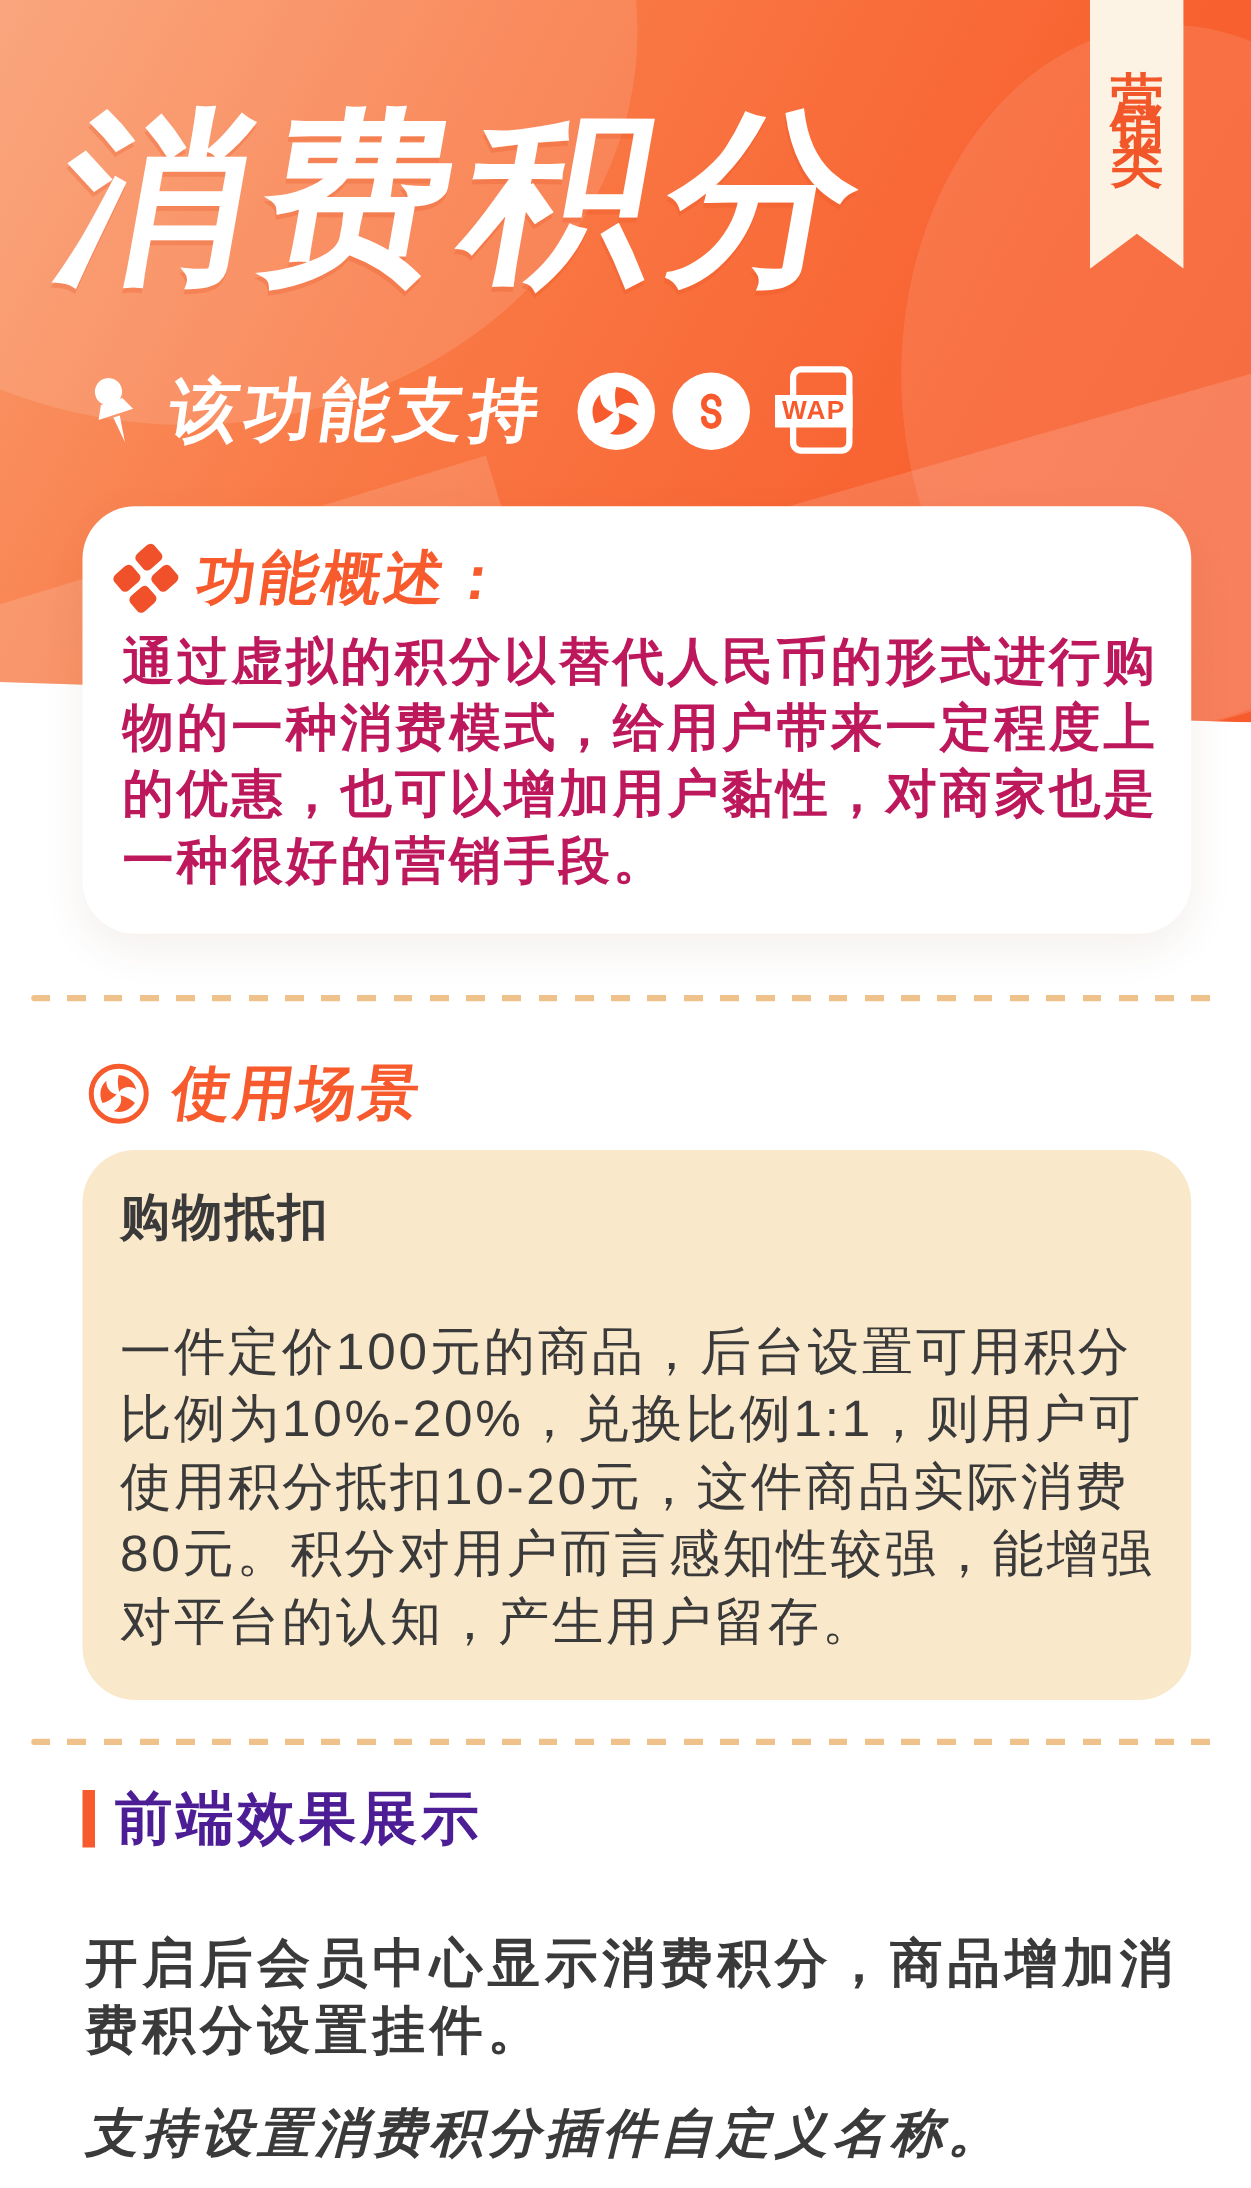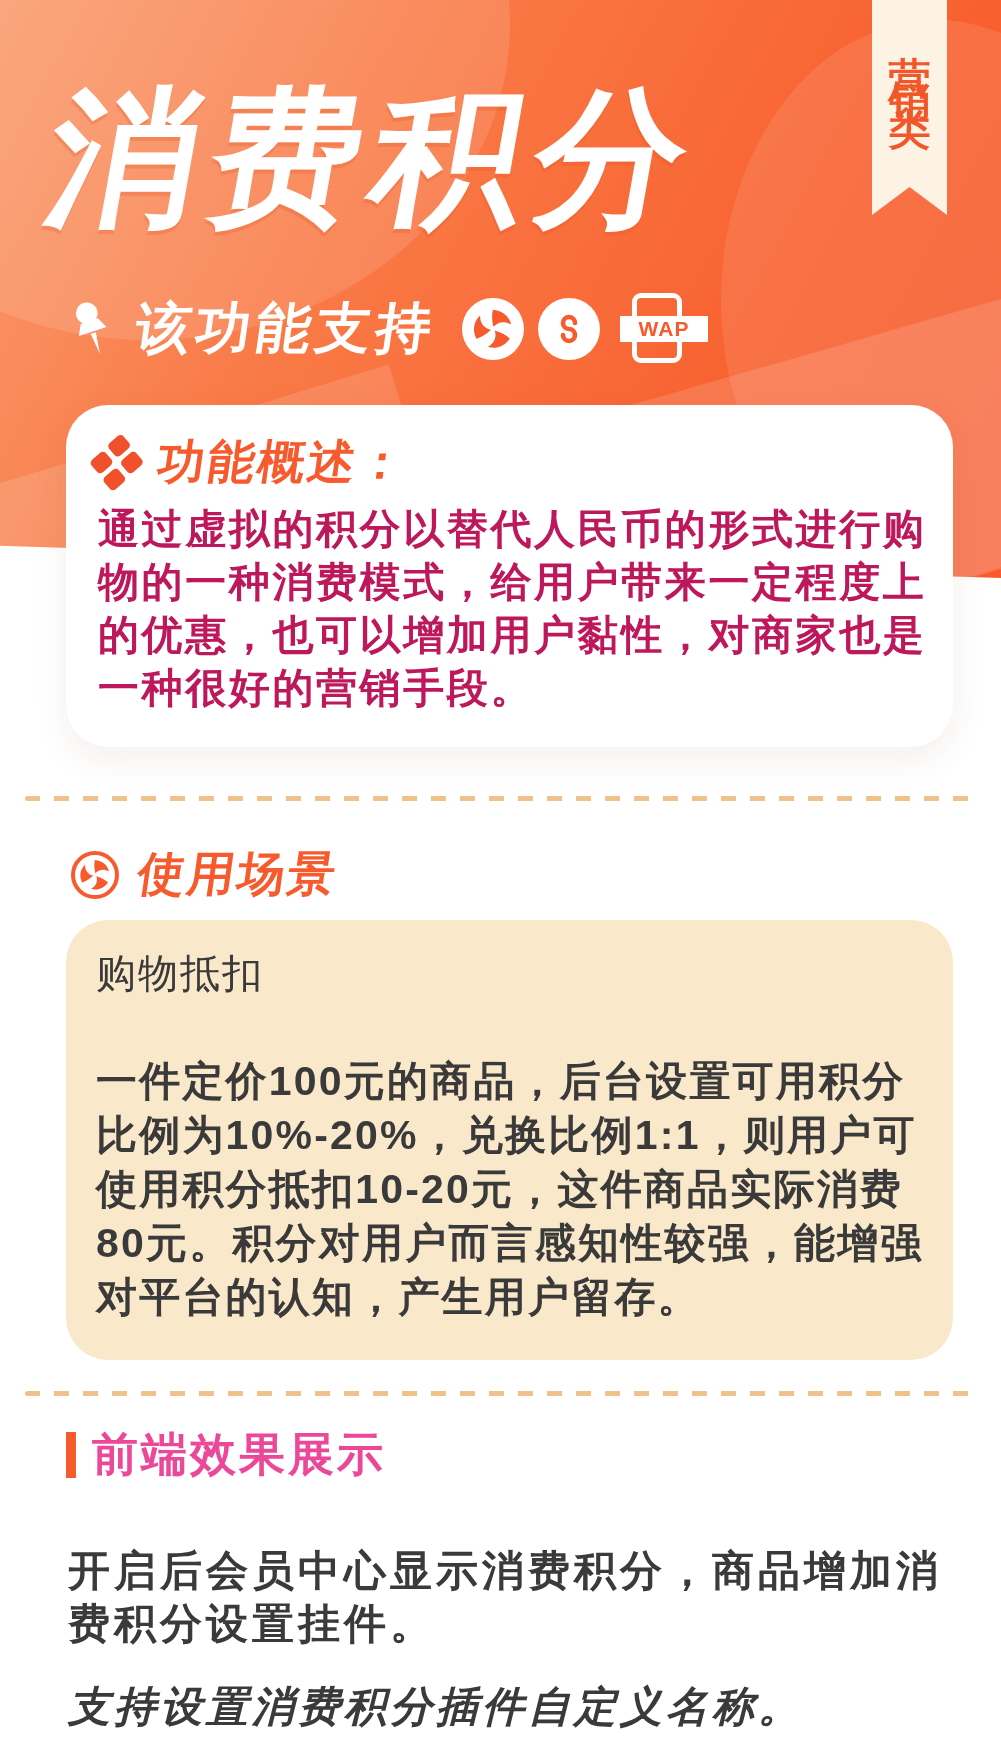--- a/index.html
+++ b/index.html
@@ -54,60 +54,60 @@
     display:flex;align-items:center;justify-content:center;
     margin-right:14px;
   }
   .badge svg{display:block;}
   .wap-icon{position:relative;width:74px;height:72px;margin-left:6px;}
   .wap-phone{
     position:absolute;left:12px;top:0;width:40px;height:60px;
     border:5px solid #ffffff;border-radius:9px;
   }
   .wap-band{
-    position:absolute;left:0;top:23px;width:88px;height:26px;background:#ffffff;
+    position:absolute;left:0;top:23px;width:62px;height:26px;background:#ffffff;
     display:flex;align-items:center;justify-content:center;
   }
   .wap-band span{font-size:21px;font-weight:800;color:#f75b2d;letter-spacing:1px;}
   
   .card{position:absolute;left:66px;width:887px;border-radius:42px;}
   .card-white{top:405px;height:342px;background:#ffffff;box-shadow:0 12px 34px rgba(120,60,20,.08);}
   .card-cream{top:920px;height:440px;background:#fae8cb;}
   .overview-head{position:absolute;left:24px;top:26px;display:flex;align-items:center;}
   .diamond-wrap{width:54px;height:60px;margin-right:14px;}
   .sec-title{
     font-size:47px;font-weight:900;color:#f75b2d;
     transform:skewX(-8deg);letter-spacing:3px;white-space:nowrap;
   }
   .card-body{
     position:absolute;left:32px;top:98px;width:830px;
     font-size:41px;line-height:53px;color:#be185d;font-weight:700;
     letter-spacing:2.6px;white-space:pre-line;
   }
   .cream-title{
     position:absolute;left:30px;top:26px;
-    font-size:40px;color:#3a3a3a;font-weight:400;letter-spacing:2px;
+    font-size:40px;color:#3a3a3a;font-weight:700;letter-spacing:2px;
   }
   .cream-body{
     position:absolute;left:30px;top:134px;width:840px;
-    font-size:41px;line-height:54px;color:#3a3a3a;font-weight:700;
+    font-size:41px;line-height:54px;color:#3a3a3a;font-weight:400;
     letter-spacing:2.2px;white-space:pre-line;
   }
   
   .divider{
     position:absolute;left:25px;width:950px;height:5px;border-radius:3px;
     background:repeating-linear-gradient(90deg,#eec28a 0 15px,transparent 15px 29px);
   }
   .divider1{top:796px;}
   .divider2{top:1391px;}
   .usage-head{position:absolute;left:70px;top:843px;display:flex;align-items:center;}
   .aperture-ring-wrap{width:50px;height:50px;margin-right:18px;}
   .frontend-head{position:absolute;left:66px;top:1424px;display:flex;align-items:center;}
   .head-bar{width:10px;height:46px;background:#f75b2d;margin-right:16px;}
-  .frontend-title{font-size:46px;font-weight:900;color:#ec4899;letter-spacing:3px;white-space:nowrap;}
+  .frontend-title{font-size:46px;font-weight:900;color:#4c1d95;letter-spacing:3px;white-space:nowrap;}
   .frontend-body{
     position:absolute;left:68px;width:910px;
     font-size:42px;line-height:53px;color:#3a3a3a;font-weight:700;
     letter-spacing:4px;white-space:pre-line;
   }
   .frontend-body1{top:1544px;}
   .frontend-body2{top:1680px;font-style:italic;}
 </style>
 </head>
 <body>

